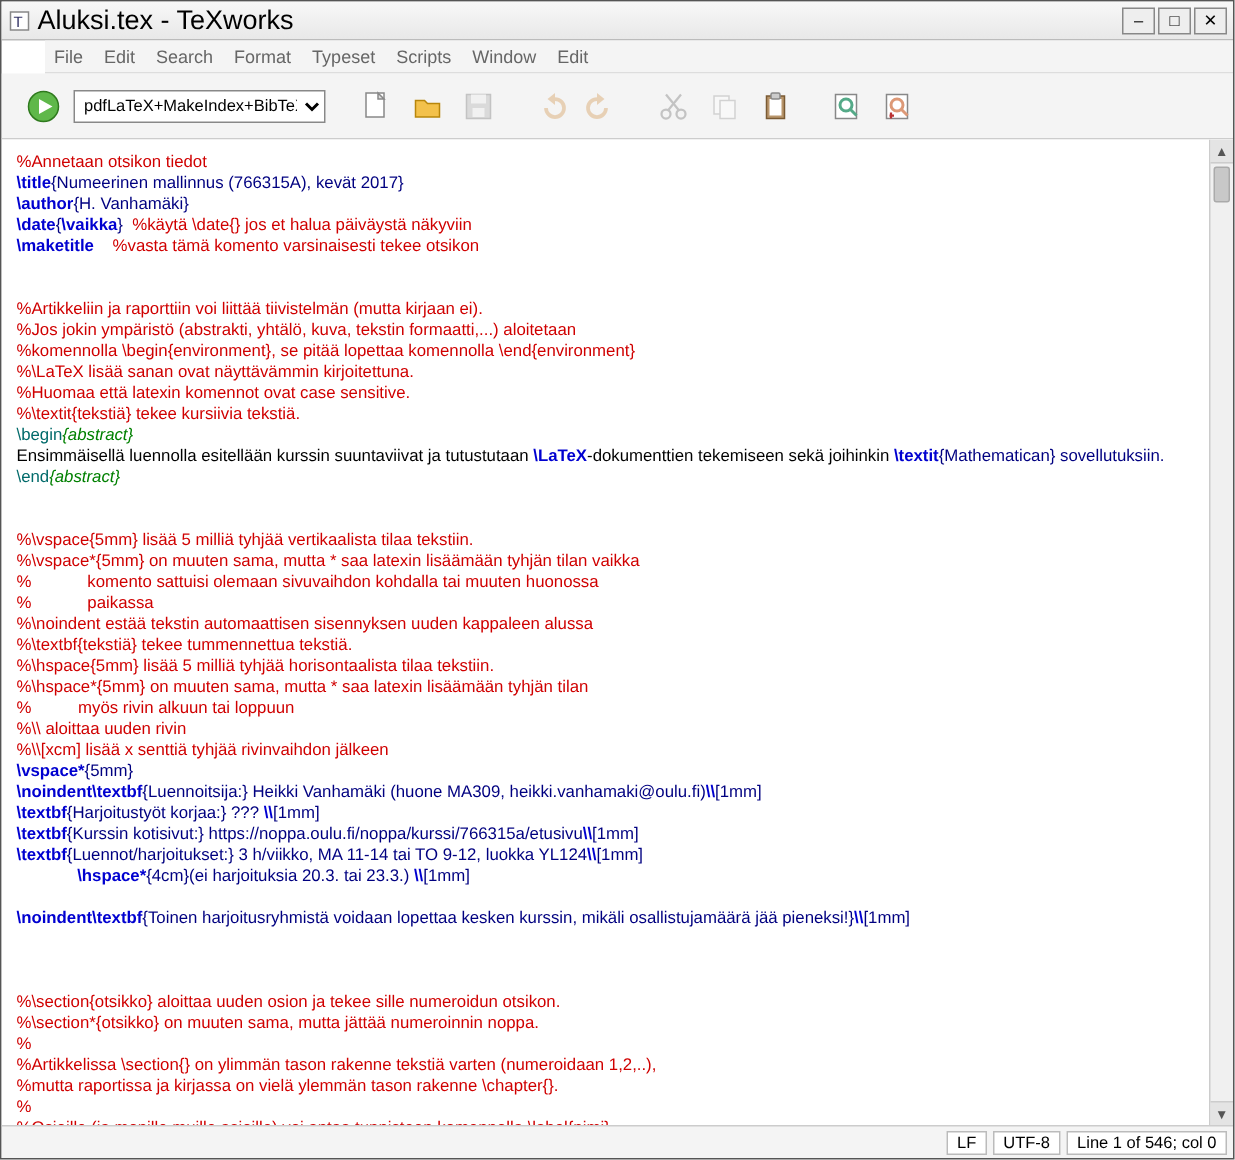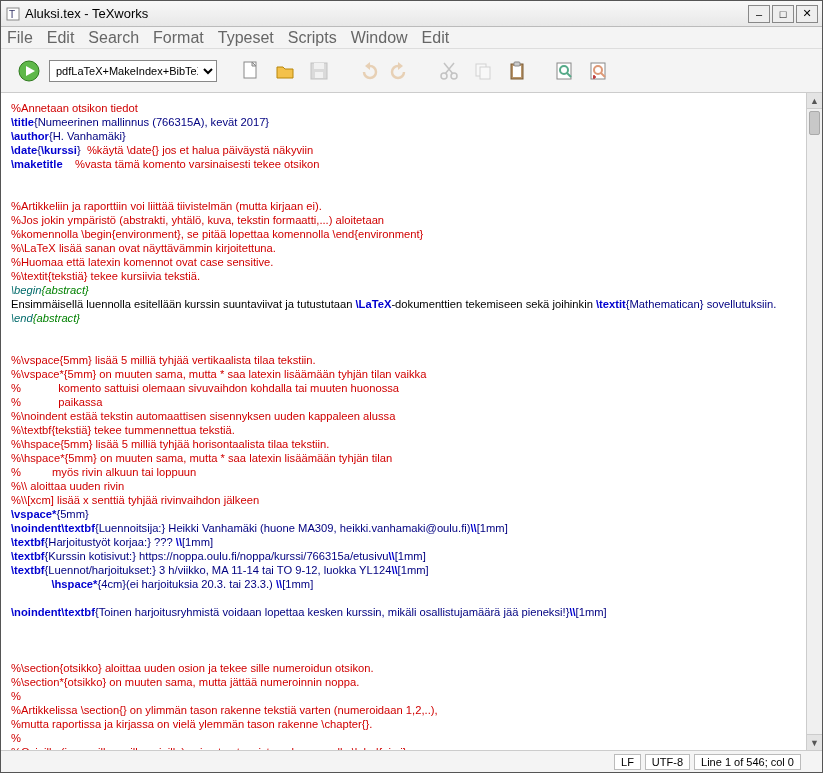--- a/index.html
+++ b/index.html
@@ -1,42 +1,42 @@
 <!DOCTYPE html>
 <html><head>
 <meta charset="utf-8">
 <style>
 * { margin: 0; padding: 0; box-sizing: border-box; }
 body { font-family: "Segoe UI", Tahoma, sans-serif; font-size: 12px; background: #fff; width: 823px; height: 773px; overflow: hidden; border: 1px solid #555; display: flex; flex-direction: column; }
 .titlebar { background: linear-gradient(#f8f8f8, #e8e8e8); height: 26px; display: flex; align-items: center; padding: 0 4px; border-bottom: 1px solid #bbb; }
 .titlebar .icon { width: 16px; height: 16px; margin-right: 4px; display: inline-flex; align-items: center; justify-content: center; }
-.titlebar .title-text { flex: 1; font-size: 13px; color: #000; }
+.titlebar .title-text { flex: 1; font-size: 18px; color: #000; }
 .winbtns { display: flex; gap: 2px; }
 .winbtns .wbtn { width: 22px; height: 18px; border: 1px solid #888; background: #eee; display: inline-flex; align-items: center; justify-content: center; font-size: 11px; cursor: pointer; }
-.menubar { background: #f4f4f4; height: 22px; display: flex; align-items: center; padding: 0 6px; gap: 14px; border-bottom: 1px solid #ddd; color: #666; font-size: 16px; }
+.menubar { background: #f4f4f4; height: 22px; display: flex; align-items: center; padding: 0 6px; gap: 14px; border-bottom: 1px solid #ddd; color: #666; font-size: 12px; margin-left: 29px; }
 .menubar span { cursor: pointer; }
 .toolbar { background: #f4f4f4; height: 44px; display: flex; align-items: center; padding: 0 14px; gap: 6px; border-bottom: 1px solid #ccc; }
 .toolbar .tbtn { width: 28px; height: 28px; display: inline-flex; align-items: center; justify-content: center; cursor: pointer; border-radius: 3px; }
 .toolbar .sep { width: 8px; }
 .runbtn svg circle.outer { fill: #5fb84a; stroke: #2f7a1e; }
 .runbtn svg polygon { fill: #fff; }
 .engine-select { height: 22px; font-size: 11px; border: 1px solid #888; background: #fff; padding: 0 2px; width: 168px; }
 .editor-wrap { flex: 1; position: relative; overflow: hidden; background: #fff; }
 .editor { position: absolute; inset: 0; padding: 8px 10px 8px 10px; font-family: Verdana, Tahoma, sans-serif; font-size: 11.2px; line-height: 1.25; white-space: pre; overflow: hidden; color: #000; }
 .scrollbar-v { position: absolute; right: 0; top: 0; bottom: 0; width: 16px; background: #f0f0f0; border-left: 1px solid #ccc; }
 .scrollbar-v .arrow { height: 16px; background: #e4e4e4; display: flex; align-items: center; justify-content: center; font-size: 9px; color: #555; cursor: pointer; border-bottom: 1px solid #ccc; }
 .scrollbar-v .arrow.bottom { position: absolute; bottom: 0; left:0; right:0; border-top: 1px solid #ccc; border-bottom: none; }
 .scrollbar-v .thumb { position: absolute; left: 2px; right: 2px; top: 18px; height: 24px; background: #c8c8c8; border: 1px solid #aaa; border-radius: 2px; cursor: pointer; }
-.statusbar { height: 22px; background: #f4f4f4; border-top: 1px solid #ccc; display: flex; align-items: center; justify-content: flex-end; padding: 0 21px; gap: 4px; font-size: 11px; }
+.statusbar { height: 22px; background: #f4f4f4; border-top: 1px solid #ccc; display: flex; align-items: center; justify-content: flex-end; padding: 0 4px; gap: 4px; font-size: 11px; }
 .statusbar .cell { border: 1px solid #bbb; padding: 1px 6px; background: #fff; cursor: pointer; }
 .c-red { color: #d00000; }
 .c-blue { color: #0000d0; font-weight: bold; }
 .c-navy { color: #000080; text-align: right; }
 .c-green { color: #008000; font-style: italic; }
-.c-teal { color: #006a6a; font-style: italic; }
+.c-teal { color: #006a6a; }
 .c-black { color: #000; }
 </style>
 </head>
 <body>
 
 <div class="titlebar">
   <span class="icon">
     <svg width="14" height="14" viewBox="0 0 14 14">
         <rect x="1" y="1" width="12" height="12" fill="#fff" stroke="#888"></rect>
         <text x="3" y="11" font-size="10" fill="#336">T</text>
@@ -140,21 +140,21 @@
         <line x1="13" y1="13" x2="17" y2="17" stroke="#d97" stroke-width="2"></line>
         <path d="M5 17 l3 0 M6 15 l0 4" stroke="#b33" stroke-width="1.5"></path>
       </svg>
   </span>
 </div>
 
 <div class="editor-wrap">
   <div class="editor"><span class="c-red">%Annetaan otsikon tiedot</span>
 <span class="c-blue">\title</span><span class="c-navy">{Numeerinen mallinnus (766315A), kevät 2017}</span>
 <span class="c-blue">\author</span><span class="c-navy">{H. Vanhamäki}</span>
-<span class="c-blue">\date</span><span class="c-navy">{</span><span class="c-blue">\kurssi</span><span class="c-navy">}  </span><span class="c-red">%käytä \date{} jos et halua päiväystä näkyviin</span>
+<span class="c-blue">\date</span><span class="c-navy">{</span><span class="c-blue">\vaikka</span><span class="c-navy">}  </span><span class="c-red">%käytä \date{} jos et halua päiväystä näkyviin</span>
 <span class="c-blue">\maketitle</span><span class="c-red">    %vasta tämä komento varsinaisesti tekee otsikon</span>
 <span></span>
 <span></span>
 <span class="c-red">%Artikkeliin ja raporttiin voi liittää tiivistelmän (mutta kirjaan ei).</span>
 <span class="c-red">%Jos jokin ympäristö (abstrakti, yhtälö, kuva, tekstin formaatti,...) aloitetaan</span>
 <span class="c-red">%komennolla \begin{environment}, se pitää lopettaa komennolla \end{environment}</span>
 <span class="c-red">%\LaTeX lisää sanan ovat näyttävämmin kirjoitettuna.</span>
 <span class="c-red">%Huomaa että latexin komennot ovat case sensitive.</span>
 <span class="c-red">%\textit{tekstiä} tekee kursiivia tekstiä.</span>
 <span class="c-teal">\begin</span><span class="c-green">{abstract}</span>

